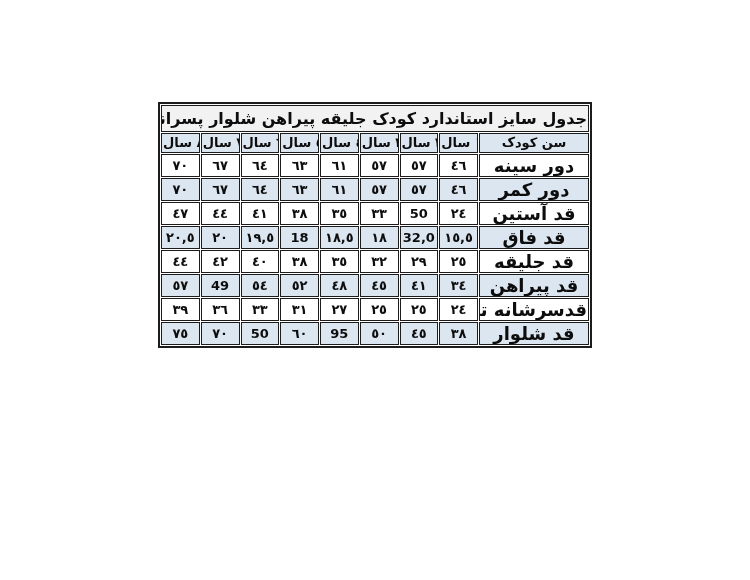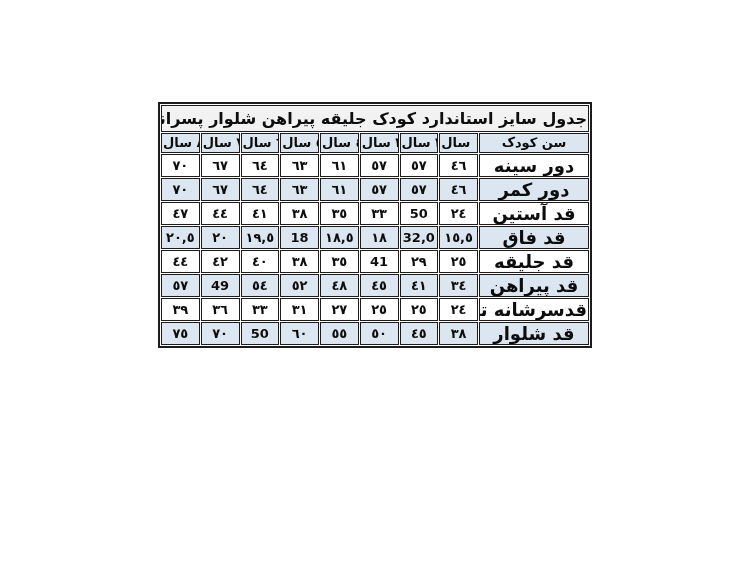--- a/index.html
+++ b/index.html
@@ -125,21 +125,21 @@
         <td>18</td>
         <td>١٩,٥</td>
         <td>٢٠</td>
         <td>٢٠,٥</td>
       </tr>
 
       <tr>
         <td class="row-label">قد جلیقه</td>
         <td>٢٥</td>
         <td>٢٩</td>
-        <td>41</td>
+        <td>٣٢</td>
         <td>٣٥</td>
         <td>٣٨</td>
         <td>٤٠</td>
         <td>٤٢</td>
         <td>٤٤</td>
       </tr>
 
       <tr class="blue">
         <td class="row-label">قد پیراهن</td>
         <td>٣٤</td>
@@ -162,21 +162,21 @@
         <td>٣٣</td>
         <td>٣٦</td>
         <td>٣٩</td>
       </tr>
 
       <tr class="blue">
         <td class="row-label">قد شلوار</td>
         <td>٣٨</td>
         <td>٤٥</td>
         <td>٥٠</td>
-        <td>٥٥</td>
+        <td>95</td>
         <td>٦٠</td>
         <td>50</td>
         <td>٧٠</td>
         <td>٧٥</td>
       </tr>
     </tbody>
   </table>
 </div>
 
 </body></html>

